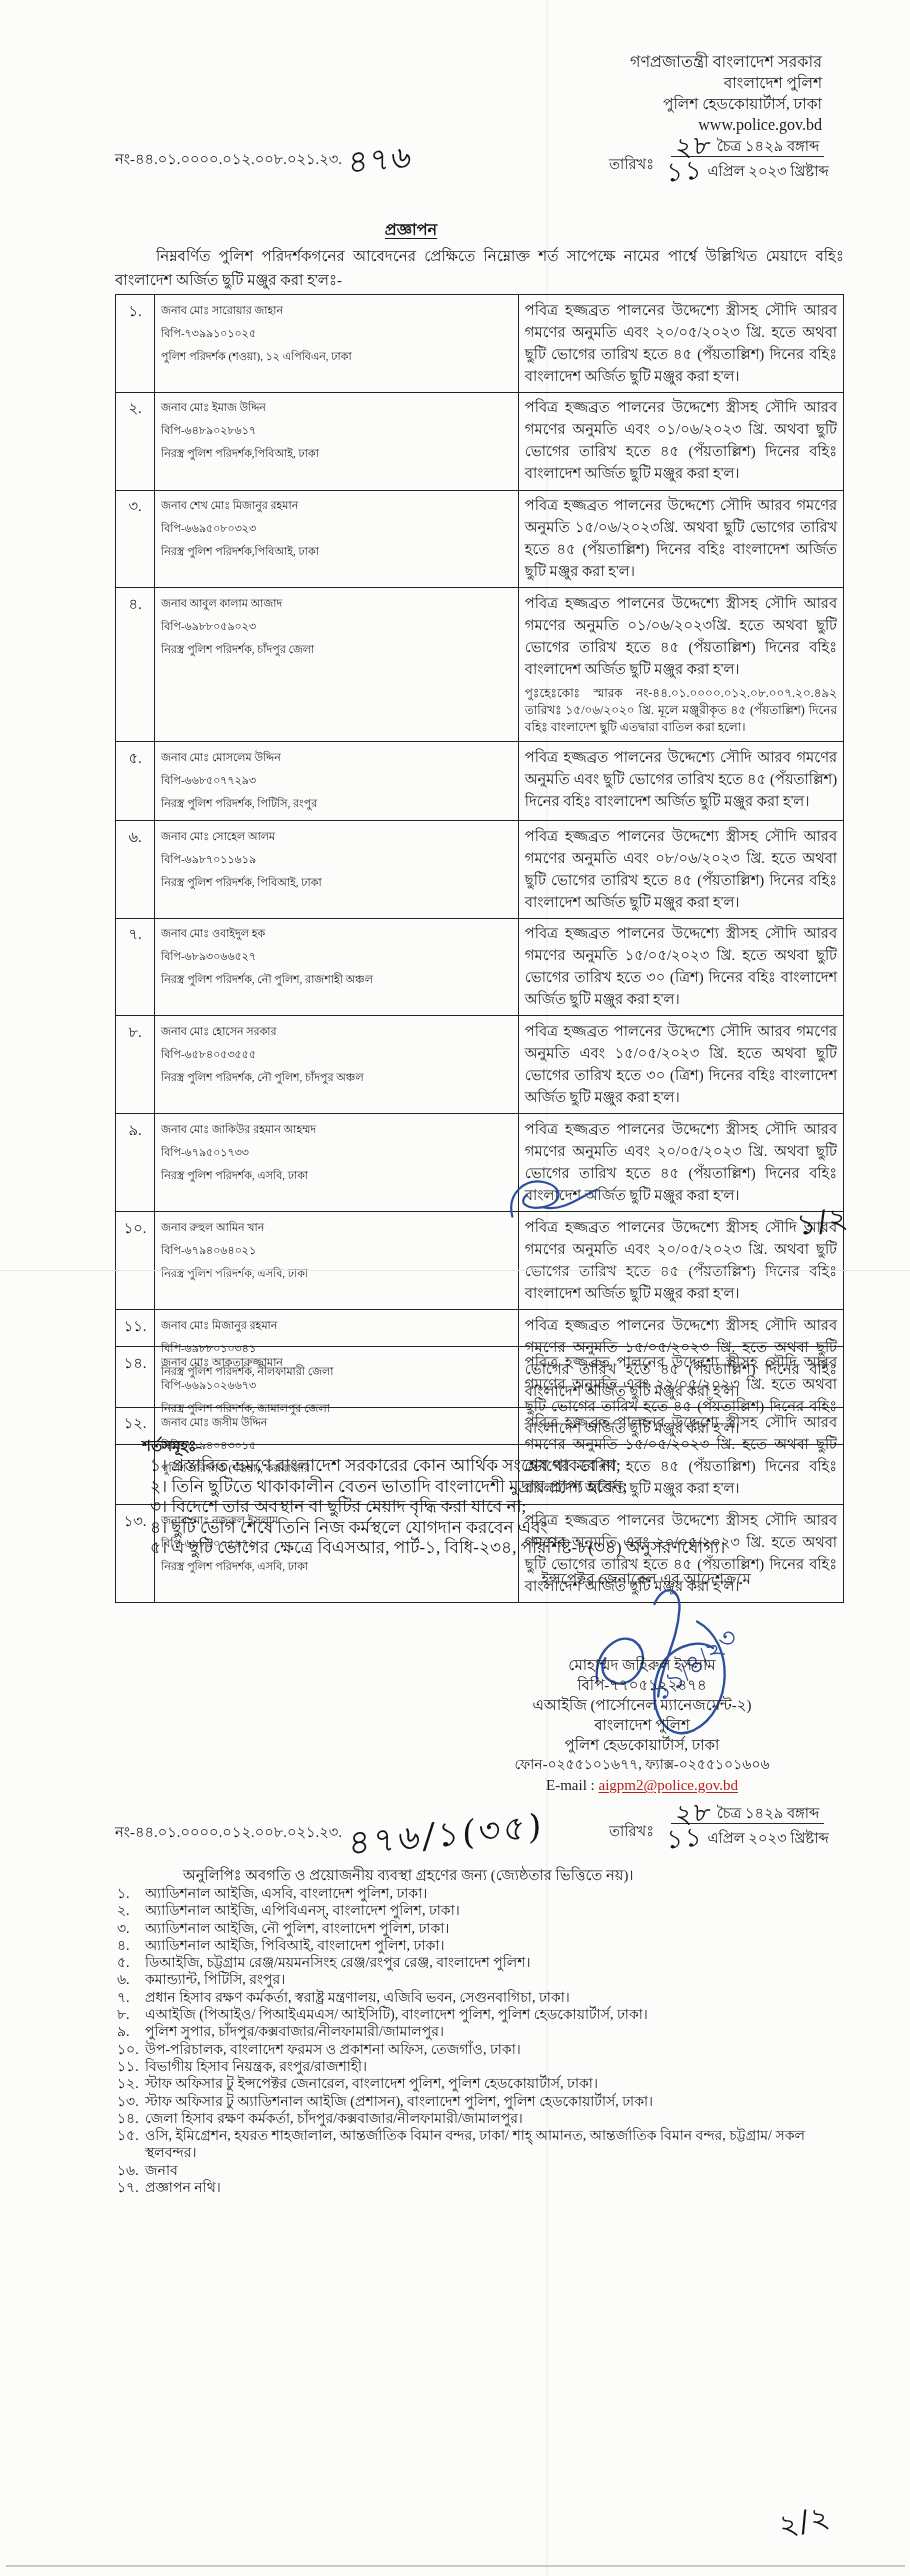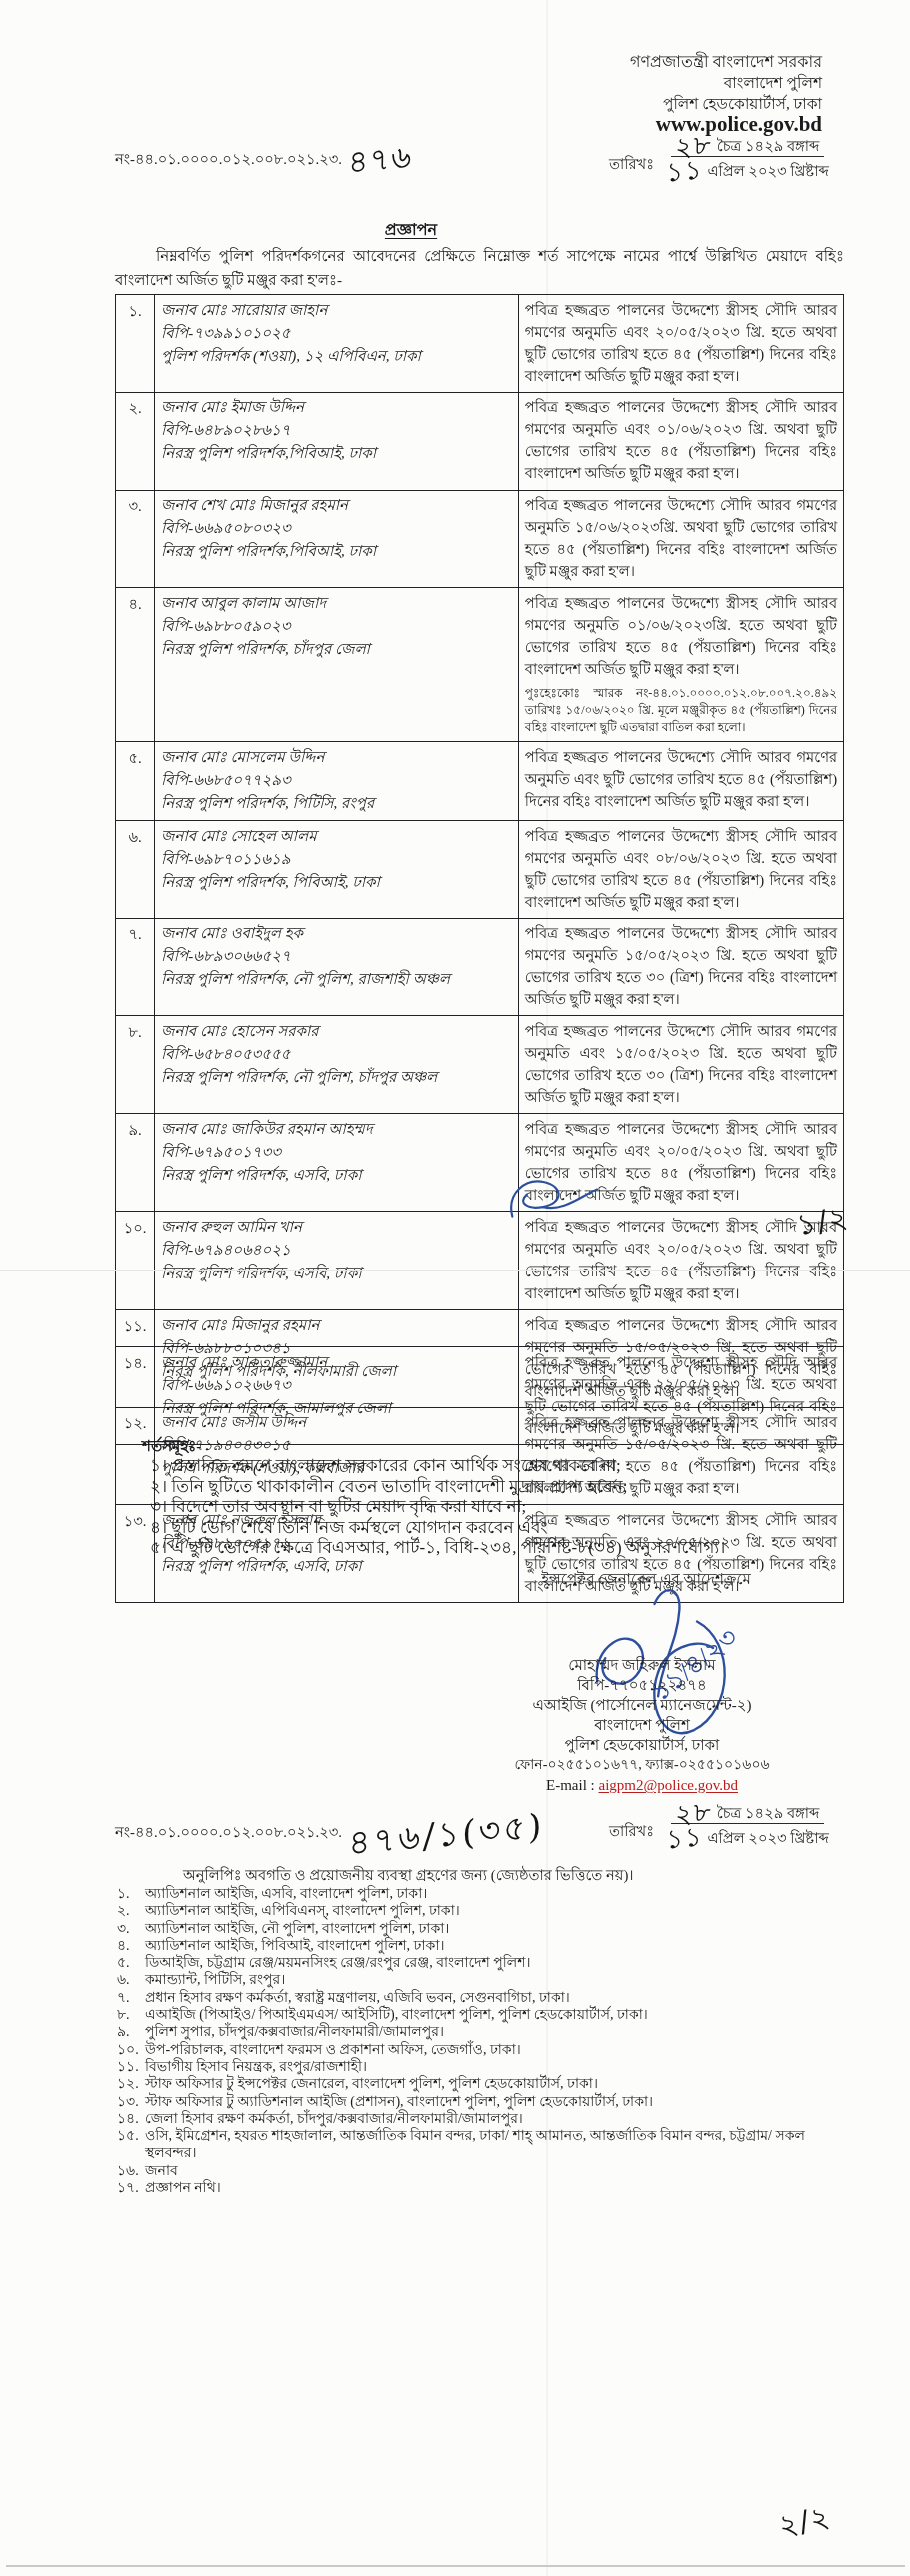--- a/index.html
+++ b/index.html
@@ -12,21 +12,21 @@
   }
   .abs{position:absolute;}
   .fold{position:absolute;top:0;bottom:0;left:546px;width:1.5px;background:rgba(0,0,0,0.035);}
   
   #page1{position:absolute;left:0;top:0;width:911px;height:1270px;}
   #page2{position:absolute;left:0;top:1270px;width:911px;height:1306px;border-top:0.7px solid #e7e7e3;}
   .header-block{left:0;top:51px;width:822px;text-align:right;line-height:21px;}
   .header-block .h1{font-size:16px;}
   .header-block .h2{font-size:15.4px;}
   .header-block .h3{font-size:15.4px;}
-  .header-block .web{font-size:21px;font-family:"Liberation Serif",serif;font-weight:bold;}
+  .header-block .web{font-size:16px;font-family:"Liberation Serif",serif;}
   .memo-line{font-size:14.7px;white-space:nowrap;}
   .memo-line .hand{font-size:31px;line-height:14.7px;vertical-align:-5.9px;margin-left:5.9px;}
   .hand{
     font-family:"DejaVu Serif",serif;
     display:inline-block;
     transform:rotate(-5deg) skewX(-6deg);
     letter-spacing:1.5px;
     color:#141416;
   }
   .date-block{display:flex;align-items:center;font-size:14.7px;}
@@ -36,21 +36,21 @@
   .date-top{border-bottom:1.2px solid #2a2a2c;padding-bottom:2.2px;}
   .date-bot{padding-top:2.2px;}
   .day-hand{font-size:26.4px;line-height:10.3px;vertical-align:-4.4px;margin-right:4.4px;}
   .doc-title{left:0;top:217px;width:822px;text-align:center;font-size:16px;font-weight:bold;}
   .doc-title span{text-decoration:underline;text-underline-offset:2.9px;}
   .intro{left:115px;top:245px;width:729px;font-size:15px;line-height:23.5px;text-align:justify;text-indent:41px;}
   
   table.leave{border-collapse:collapse;table-layout:fixed;width:729px;background:transparent;}
   table.leave td{border:1.2px solid #222226;vertical-align:top;padding:3.7px 5.9px 5.1px 5.9px;}
   td.c-serial{width:26.4px;text-align:center;font-size:14.7px;padding-left:1.5px;padding-right:1.5px;}
-  td.c-name{width:351px;font-size:15px;line-height:23px;font-style:italic;}
+  td.c-name{width:351px;font-size:11px;line-height:23px;}
   td.c-order{font-size:14.7px;line-height:22px;text-align:justify;}
   .order-note{font-size:12px;line-height:17px;margin-top:5px;text-align:justify;}
   #table1{left:115px;top:294px;}
   #table2{left:115px;top:75px;}
   
   .pagemark{font-size:29px;}
   #mark1{left:797px;top:1198px;transform:rotate(-10deg);}
   #mark2{left:779px;top:1227px;transform:rotate(-12deg);}
   #squiggle1{left:505px;top:1174px;}
   

